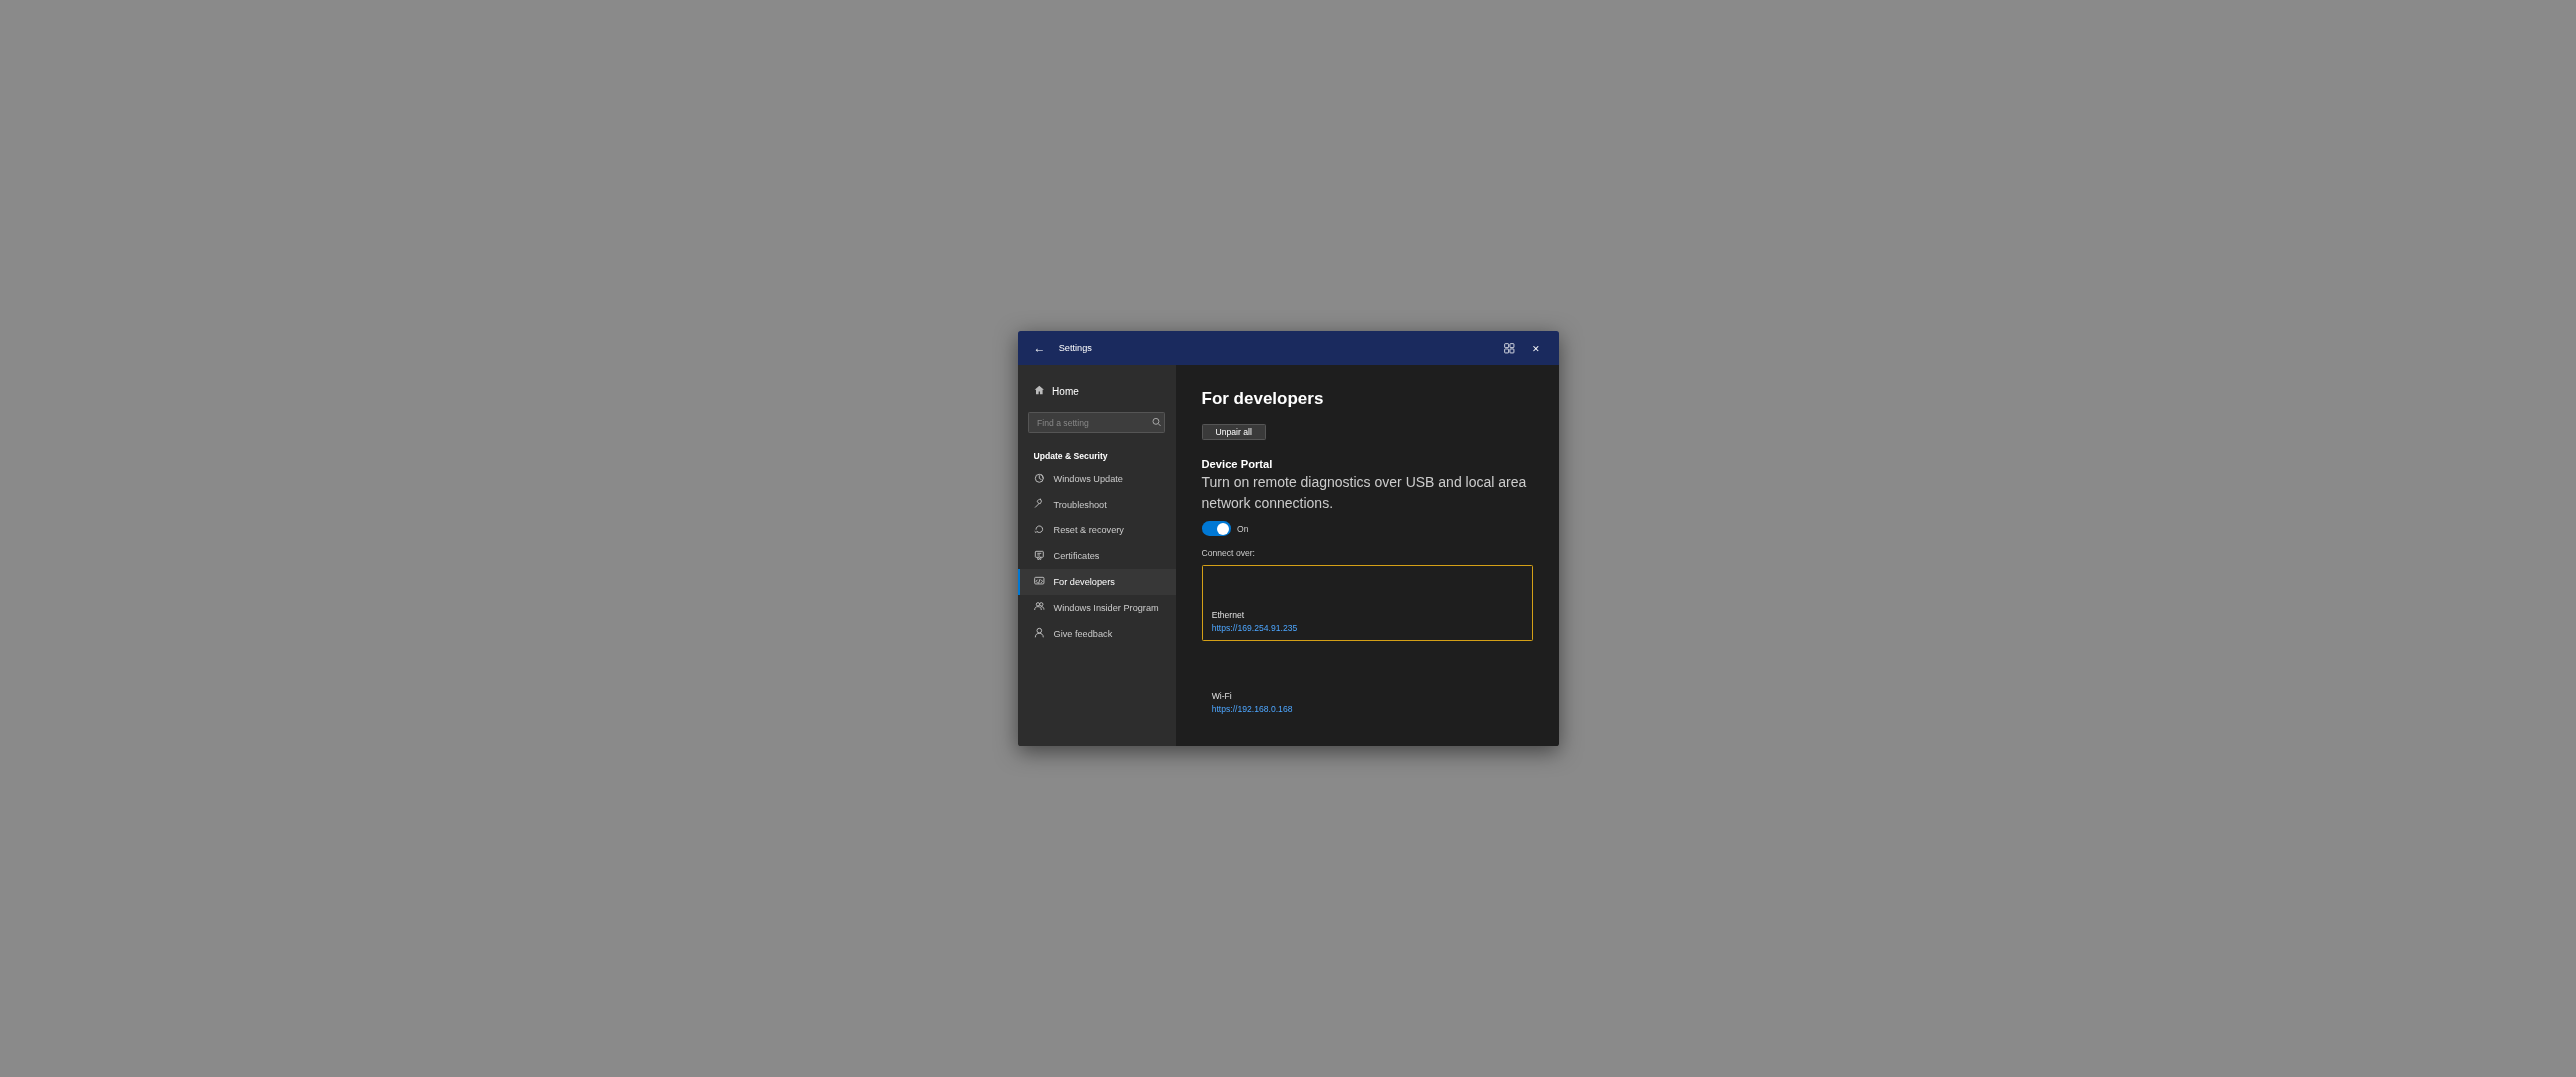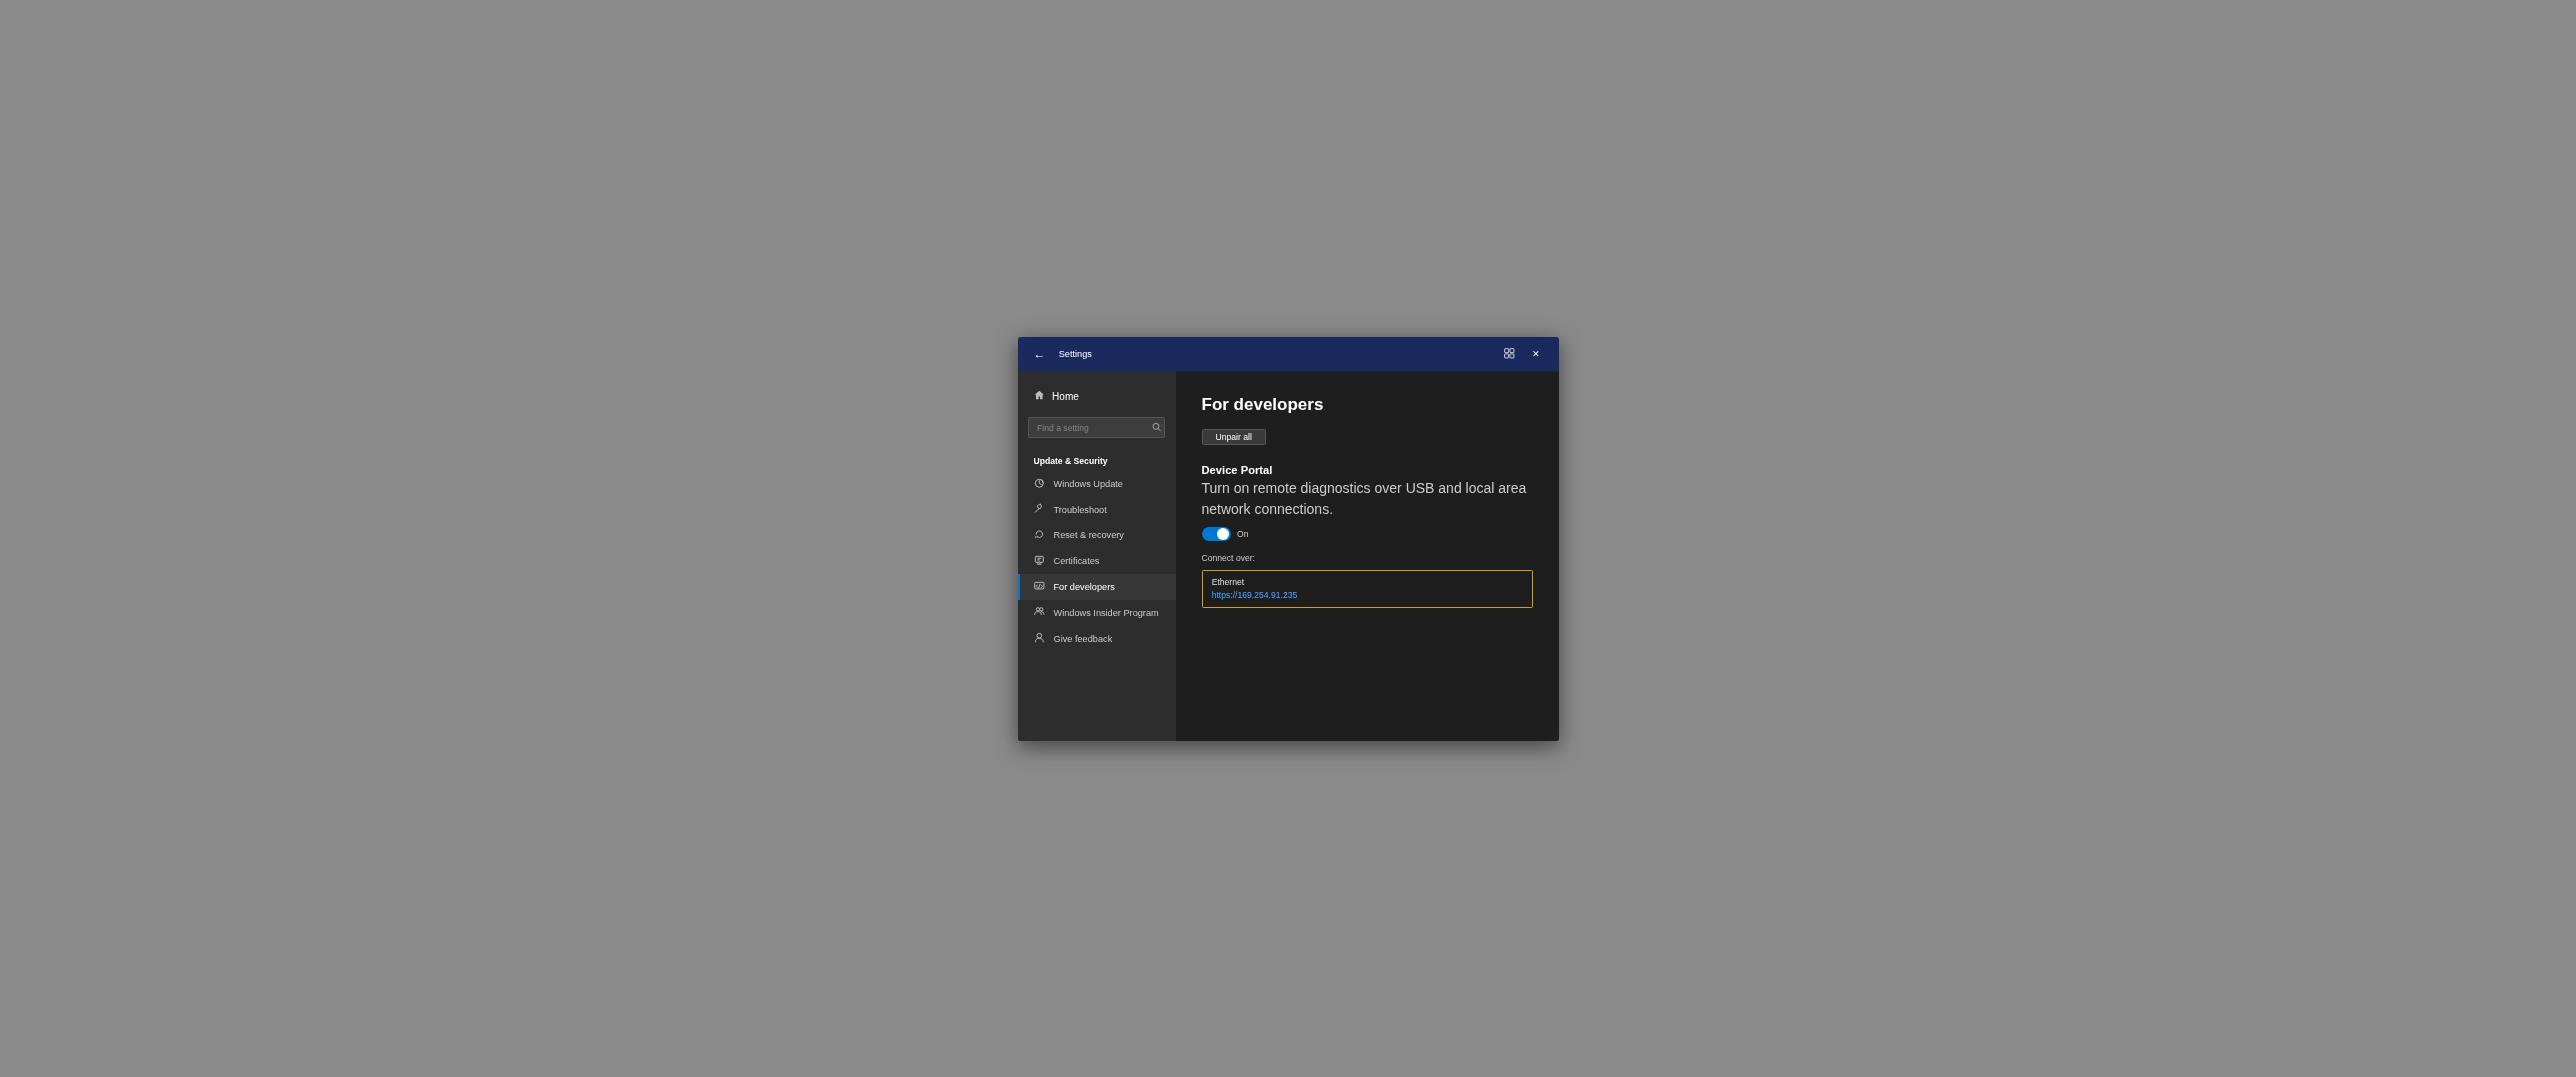--- a/index.html
+++ b/index.html
@@ -246,20 +246,21 @@
     }
 
     .connection-option.selected {
       border: 1.3px solid #d4a017;
     }
 
     .connection-option-name {
       color: #e0e0e0;
       font-size: 8.6px;
       margin-bottom: 1.3px;
+      margin-top: 38px;
     }
 
     .connection-option-url {
       color: #4da6ff;
       font-size: 8.6px;
       text-decoration: none;
     }
   </style>
 </head>
 <body>
@@ -403,18 +404,22 @@
 
       <p class="connect-label">Connect over:</p>
 
       
       <div class="connection-option selected">
         <div class="connection-option-name">Ethernet</div>
         <a class="connection-option-url" href="#">https://169.254.91.235</a>
       </div>
 
       
+      <div class="connection-option">
+        <div class="connection-option-name">Wi-Fi</div>
+        <a class="connection-option-url" href="#">https://192.168.0.168</a>
+      </div>
 
       
     </div>
   </div>
 </div>
 
 
 </body></html>

